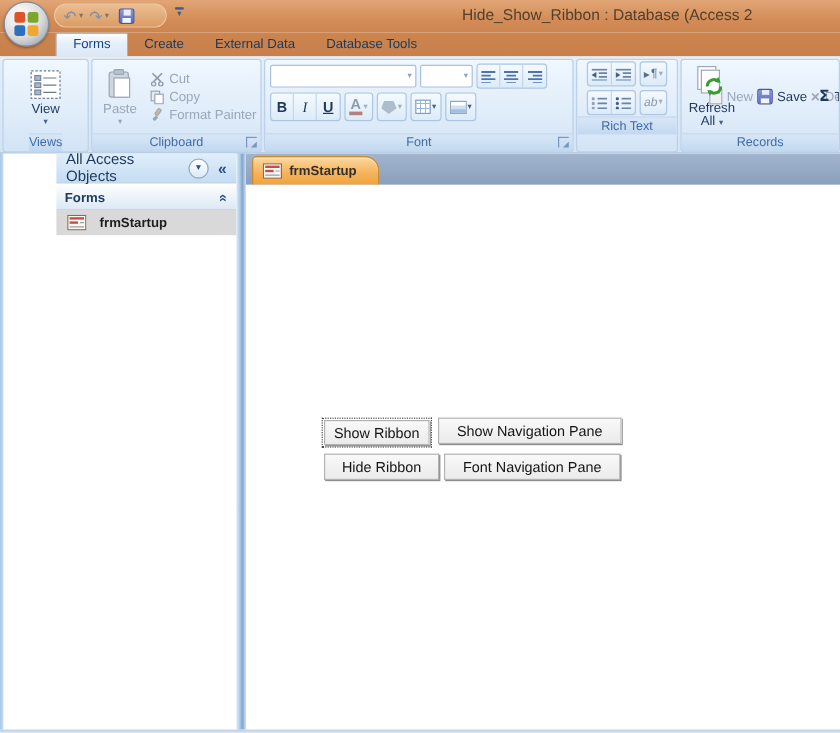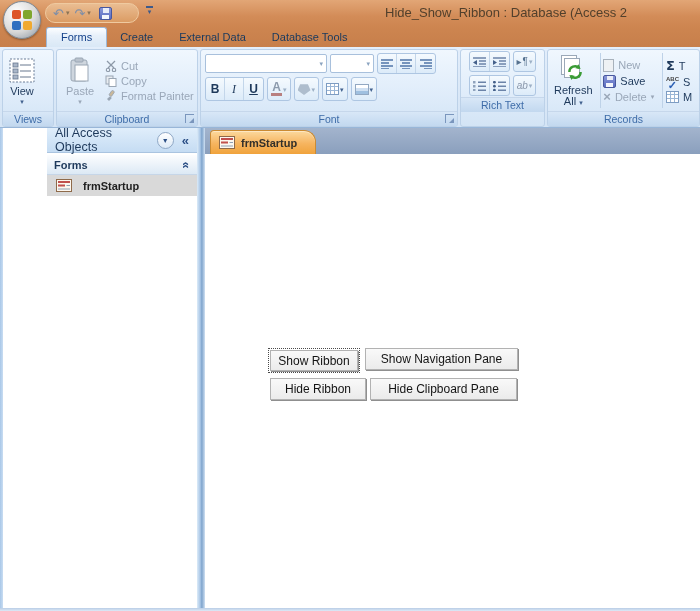--- a/index.html
+++ b/index.html
@@ -51,21 +51,21 @@
     color:#3e6ca8; font-size:10.5px; display:flex; align-items:center; justify-content:center; position:relative; }
   .launcher { position:absolute; right:3px; bottom:3px; width:9px; height:9px; border-top:1.5px solid #7a96bd; border-left:1.5px solid #7a96bd; }
   .launcher::after { content:""; position:absolute; right:0; bottom:0; border-left:5px solid transparent; border-bottom:5px solid #7a96bd; }
 
   .bigbtn { display:flex; flex-direction:column; align-items:center; justify-content:center; gap:2px;
     font-size:11px; color:#1e395b; padding:2px 4px; border-radius:3px; }
   .down-sm { font-size:7px; line-height:5px; color:#41618e; }
   .disabled, .disabled * { color:#9aa7b8 !important; }
 
   
-  #g-views { width:52px; }
+  #g-views { width:72px;align-items:center; }
   
   #g-clipboard { width:142px; }
   .clip-col { display:flex; flex-direction:column; justify-content:center; gap:3px; padding-left:4px; }
   .clip-item { display:flex; align-items:center; gap:4px; font-size:11px; color:#9aa7b8; }
   
   #g-font { width:258px; }
   .font-col { display:flex; flex-direction:column; gap:3px; width:100%; padding:1px 2px; }
   .font-row { display:flex; align-items:center; gap:3px; }
   .combo { background:#fff; border:1px solid #a8c0dc; border-radius:2px; height:19px; display:flex; align-items:center; justify-content:flex-end; }
   .combo .down-sm { padding:0 3px; color:#8ba3c0; }
@@ -86,21 +86,21 @@
   .bucket-ico { width:13px; height:12px; background:#aebdcd; clip-path:polygon(20% 10%, 80% 10%, 100% 60%, 50% 100%, 0 60%); }
   
   #g-richtext { width:85px; }
   .rt-col { display:flex; flex-direction:column; gap:3px; width:100%; padding:1px 2px; align-items:center; }
   .rt-row { display:flex; gap:3px; }
   .rt-glyph { font-size:10px; color:#55718f; }
   .hl-ab { font-size:10px; font-style:italic; color:#8a97ab; }
   
   #g-records { width:170px; flex-shrink:1; }
   .rec-sep { width:1px; background:#bed2e8; margin:1px 3px; }
-  .rec-col { display:flex; flex-direction:column; justify-content:center; gap:3px; }
+  .rec-col { display:flex; justify-content:center; gap:3px; }
   .rec-item { display:flex; align-items:center; gap:4px; font-size:11px; color:#1e395b; white-space:nowrap; }
   .refresh-pages { position:relative; width:26px; height:28px; }
   .refresh-pages .pg { position:absolute; width:16px; height:20px; background:#fff; border:1px solid #9aa8b8; }
   .refresh-pages .pg1 { left:1px; top:0; } .refresh-pages .pg2 { left:4px; top:3px; }
 
   .sheet-ico { width:11px; height:13px; background:#eef1f4; border:1px solid #a8b2bc; }
   .floppy-sm { width:13px; height:13px; background:linear-gradient(#8896d8,#5a6cc0); border:1px solid #47579e; border-radius:2px; position:relative; }
   .floppy-sm::before { content:""; position:absolute; left:3px; top:0; width:6px; height:4px; background:#e8ecf8; }
   .floppy-sm::after { content:""; position:absolute; left:2px; bottom:0; width:7px; height:4px; background:#f4f6fc; }
   .x-ico { color:#9aa4b2; font-size:13px; font-weight:bold; line-height:12px; }
@@ -520,17 +520,17 @@
           <line x1="2" y1="10" x2="14" y2="10" stroke="#8ea0b4"></line>
         </svg>
       </span>
       <span class="lbl">frmStartup</span>
     </div>
   </div>
   <div id="doc-content">
     <div class="formbtn focused" id="btn-show-ribbon">Show Ribbon</div>
     <div class="formbtn" id="btn-show-nav">Show Navigation Pane</div>
     <div class="formbtn" id="btn-hide-ribbon">Hide Ribbon</div>
-    <div class="formbtn" id="btn-hide-nav">Hide Clipboard Pane</div>
+    <div class="formbtn" id="btn-hide-nav">Font Navigation Pane</div>
   </div>
 </div>
 
 <div id="bottom-border"></div>
 
 </body></html>

